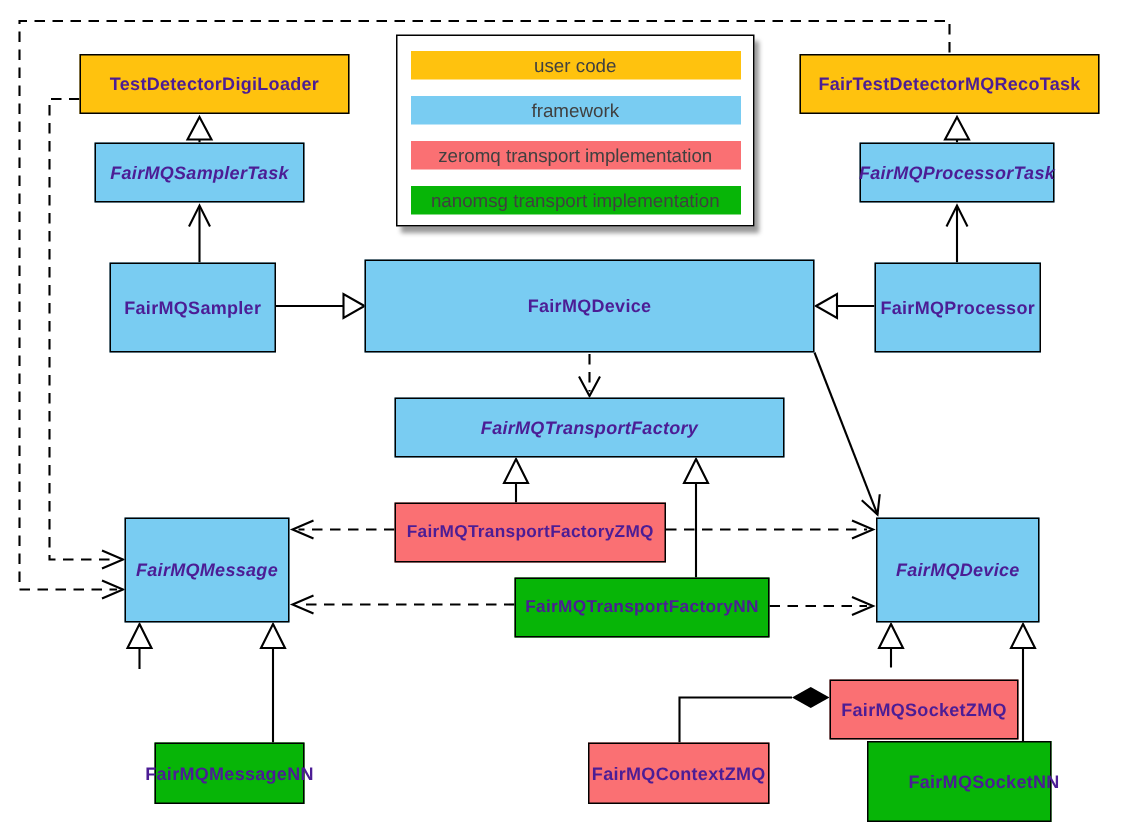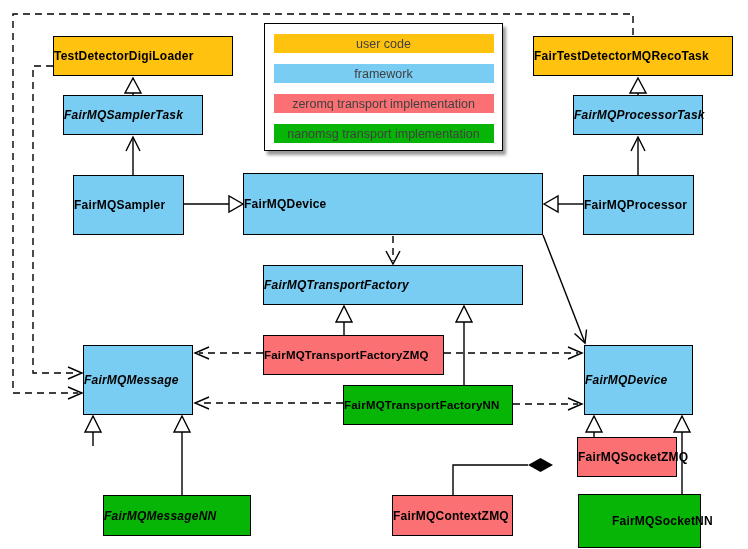--- a/index.html
+++ b/index.html
@@ -1,21 +1,21 @@
 <!DOCTYPE html>
 <html style="--user_code: #FFC20E; --framework: #79CCF2; --zeromq: #FA7073; --nanomsg: #07B507; --line: #000000;"><head>
 <meta charset="utf-8">
 <style>
   html,body{margin:0;padding:0;background:#fff;}
   .canvas{position:relative;width:748px;height:549px;background:#fff;overflow:hidden;
           font-family:"Liberation Sans","DejaVu Sans",sans-serif;}
   svg.edges{position:absolute;left:0;top:0;}
   .node{position:absolute;box-sizing:border-box;border:1.5px solid #000;
-        display:flex;align-items:center;justify-content:flex-start;
-        font-weight:bold;font-size:12px;color:#000000;white-space:nowrap;
+        display:flex;align-items:center;justify-content:center;
+        font-weight:bold;font-size:12px;color:#4c1d95;white-space:nowrap;
         letter-spacing:.2px;text-align:center;}
   .node.abstract{font-style:italic;}
   .legend{position:absolute;left:264px;top:23px;width:239px;height:128px;
           box-sizing:border-box;border:1.5px solid #000;background:#fff;
           box-shadow:3px 4px 3px #9a9a9a;padding:10px 0 0 0;}
   .legend-swatch{width:220px;height:19px;margin:0 auto 11px auto;
           display:flex;align-items:center;justify-content:center;
           font-size:12.5px;color:#404040;}
   .bg-user_code{background:var(--user_code);}
   .bg-framework{background:var(--framework);}
@@ -142,25 +142,25 @@
 
   <div class="node abstract bg-framework" style="left:83px;top:345px;width:110px;height:70px;">
     <span>FairMQMessage</span>
   </div>
 
   <div class="node abstract bg-framework" style="left:584px;top:345px;width:109px;height:70px;">
     <span>FairMQDevice</span>
   </div>
 
 
-  <div class="node bg-nanomsg" style="left:103px;top:495px;width:148px;height:41px;font-style:italic;">
+  <div class="node bg-nanomsg" style="left:103px;top:495px;width:100px;height:41px;">
     <span>FairMQMessageNN</span>
   </div>
 
-  <div class="node bg-zeromq" style="left:553px;top:437px;width:100px;height:40px;margin-left:24px;">
+  <div class="node bg-zeromq" style="left:553px;top:453px;width:126px;height:40px;">
     <span>FairMQSocketZMQ</span>
   </div>
 
   <div class="node bg-nanomsg" style="left:578px;top:494px;width:123px;height:54px;padding-left:33px;">
     <span>FairMQSocketNN</span>
   </div>
 
   <div class="node bg-zeromq" style="left:392px;top:495px;width:121px;height:41px;">
     <span>FairMQContextZMQ</span>
   </div>

